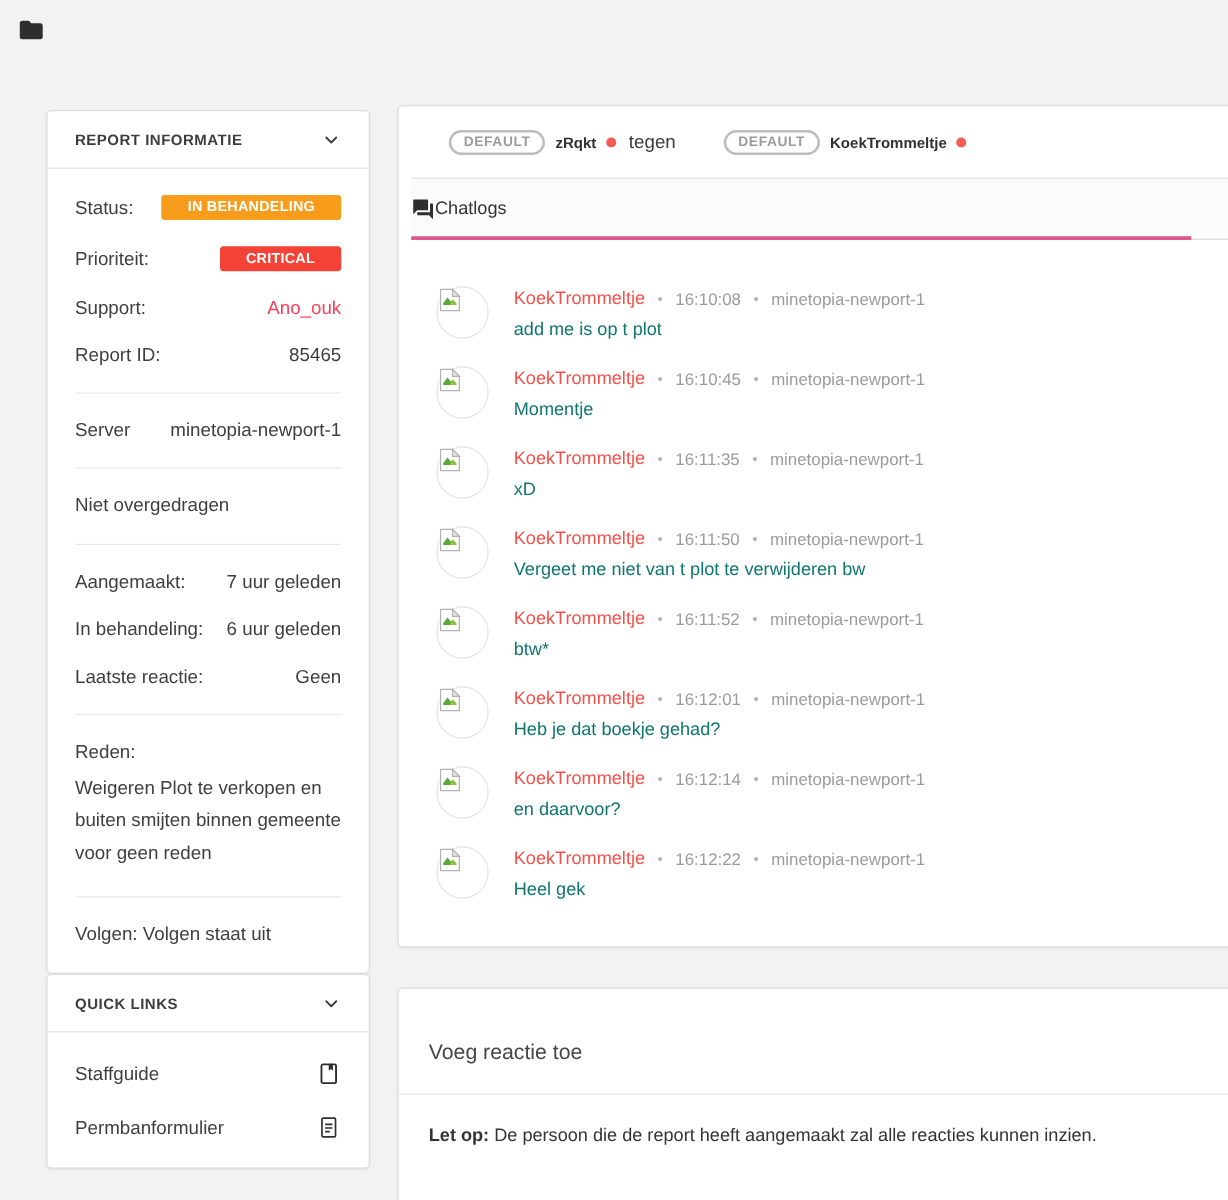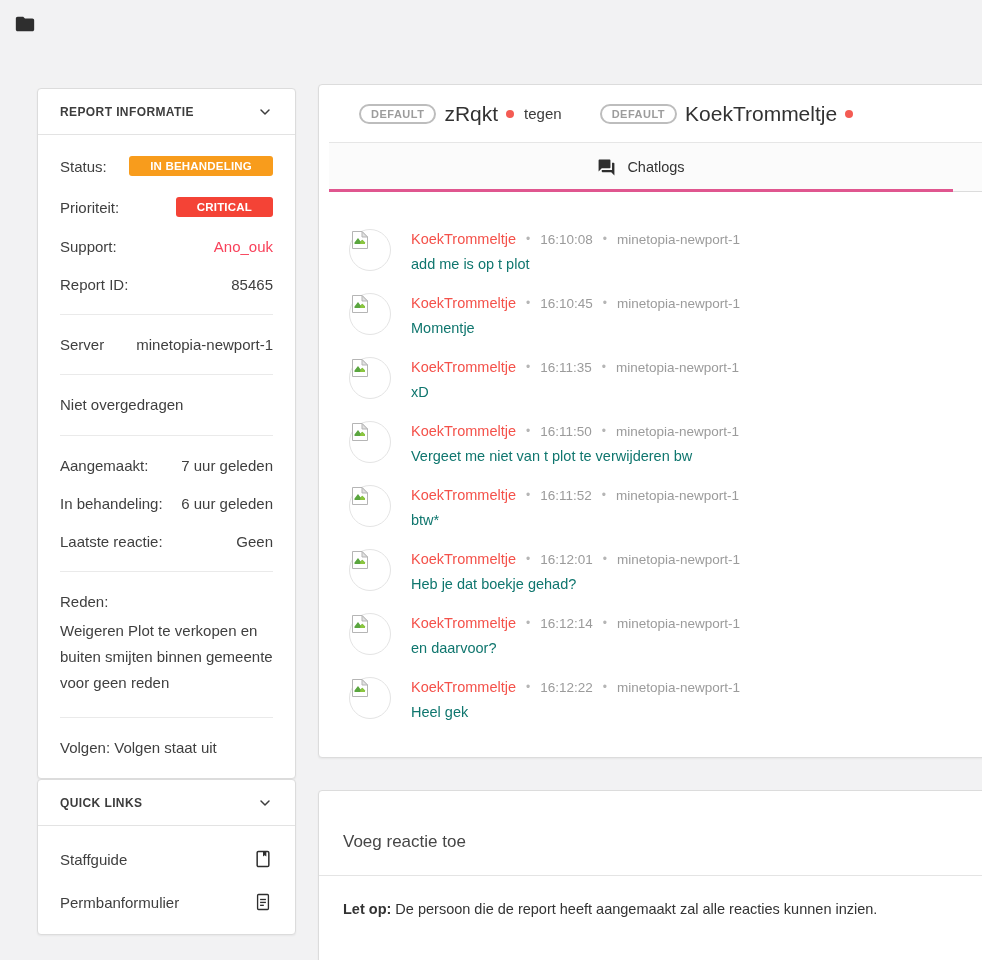--- a/index.html
+++ b/index.html
@@ -39,27 +39,27 @@
 
   .ql-row{display:flex;justify-content:space-between;align-items:center;
       padding:0 22px;margin:23px 0;font-size:15px;color:#3f3f3f;cursor:pointer;}
   .ql-row .qicon{width:20px;height:20px;}
 
   
   #main-card{left:318px;top:84px;width:742px;height:674px;overflow:hidden;}
   .card-head{height:57px;display:flex;align-items:center;padding:0 12px;gap:8px;}
   .pill{border:2px solid #bdbdbd;color:#9c9c9c;border-radius:12px;padding:2px 10px;
       font-size:11px;font-weight:bold;letter-spacing:.5px;margin-left:28px;}
-  .pname{font-size:21px;font-weight:normal;color:#323232;cursor:pointer;}
+  .pname{font-size:12px;font-weight:bold;color:#323232;cursor:pointer;}
   .dot{width:8px;height:8px;border-radius:50%;background:var(--dot-red);display:inline-block;}
   .conn{font-size:15px;color:#3c3c3c;margin:0 2px;}
 
   .tabbar{margin:0 10px;height:48px;background:#fbfbfb;border-top:1px solid #e6e6e6;
       border-bottom:1px solid #dcdcdc;display:flex;}
-  .tab{width:624px;display:flex;align-items:center;justify-content:center;gap:11px;
+  .tab{width:624px;display:flex;align-items:center;gap:0;
       position:relative;cursor:pointer;}
   .tab::after{content:"";position:absolute;left:0;right:0;bottom:-1px;height:3px;background:var(--accent-pink);}
   .tab .cicon{width:19px;height:19px;}
   .tab-label{font-size:14.5px;color:#333;}
 
   .chat-list{padding:37px 30px 0;}
   .msg{display:flex;gap:20px;margin-bottom:18px;}
   .avatar{width:40px;height:40px;border:1px solid #e4e4e4;border-radius:50%;flex:none;position:relative;}
   .avatar svg{position:absolute;left:1px;top:0;}
   .msg-meta{display:flex;align-items:center;gap:10px;height:20px;}

